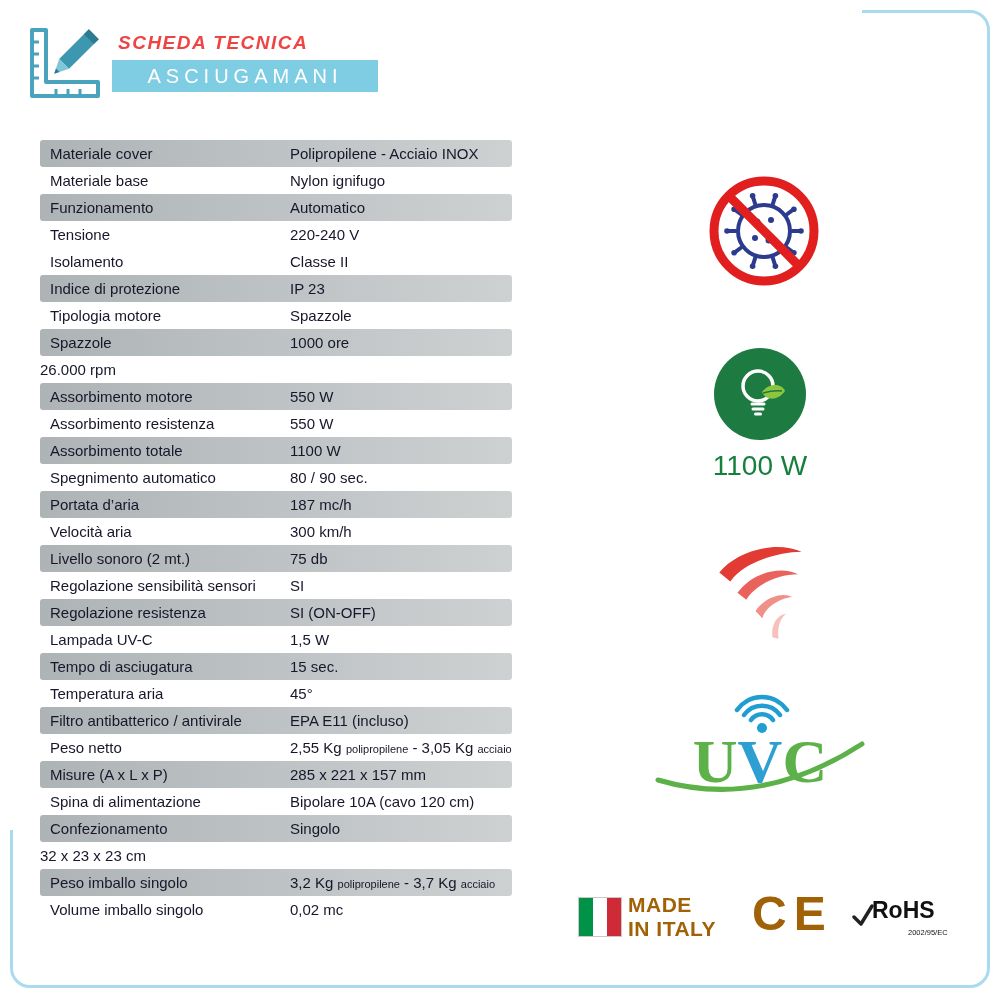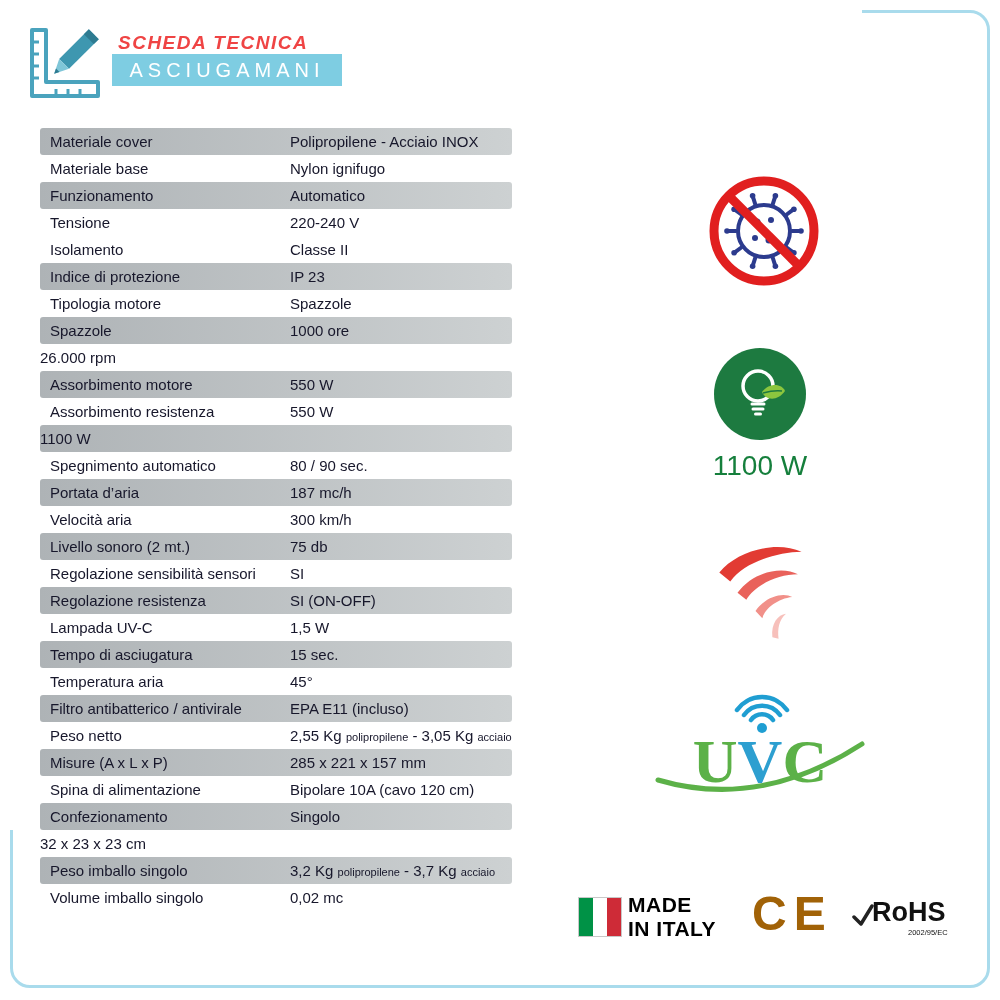--- a/index.html
+++ b/index.html
@@ -11,26 +11,26 @@
   .mask { position:absolute; background:#ffffff; }
   .mask-top  { left:0; top:0; width:862px; height:30px; }
   .mask-left { left:0; top:30px; width:30px; height:800px; }
 
   
   .header { position:absolute; left:26px; top:24px; display:flex; align-items:flex-start; }
   .hicon { width:76px; height:76px; flex:none; }
   .htexts { margin-left:10px; padding-top:8px; }
   .htitle { font-style:italic; font-weight:600; font-size:19px; letter-spacing:1.5px;
             color:#ef4444; padding-left:6px; }
-  .hbadge { width:230px; height:32px; background:#7ecde2; color:#ffffff;
+  .hbadge { margin-top:6px; width:266px; height:32px; background:#7ecde2; color:#ffffff;
             display:flex; align-items:center; justify-content:center;
             font-size:20px; letter-spacing:5px; font-weight:400; }
 
   
-  .spec-table { position:absolute; left:40px; top:128px; width:472px; }
+  .spec-table { position:absolute; left:40px; top:140px; width:472px; }
   .row { height:27px; display:flex; align-items:center; font-size:15px; color:#17172b;
          white-space:nowrap; }
   .row.shade { background:linear-gradient(90deg,#aeb3b6,#cdd1d2); border-radius:3px; }
   .row .lbl { box-sizing:border-box; width:250px; padding-left:10px; flex:none; }
   .row .val { flex:1; }
   .val .small-txt { font-size:11px; }
 
   
   .novirus { position:absolute; left:705px; top:172px; }
   .bulb    { position:absolute; left:712px; top:346px; }
@@ -45,25 +45,25 @@
   .uvc-text .v { color:#2d9fd0; }
   .uvc-text .c { color:#5cb148; }
   .uvc-swoosh { position:absolute; left:648px; top:718px; pointer-events:none; }
 
   
   .flag { position:absolute; left:578px; top:897px; width:44px; height:40px;
           display:flex; border:1px solid #c8c8c8; box-sizing:border-box; }
   .flag div { flex:1; }
   .flag .g { background:#009246; } .flag .w { background:#ffffff; } .flag .r { background:#ce2b37; }
   .made { position:absolute; left:628px; top:893px; font-weight:800; font-size:21px;
-          line-height:24px; color:#000000; letter-spacing:0.5px; }
+          line-height:24px; color:#a16207; letter-spacing:0.5px; }
   .ce   { position:absolute; left:752px; top:886px; font-size:48px; font-weight:700;
           letter-spacing:7px; color:#a16207; }
   .rohs-check { position:absolute; left:852px; top:904px; }
-  .rohs-text  { position:absolute; left:872px; top:897px; font-size:27px; font-weight:700;
+  .rohs-text  { position:absolute; left:872px; top:897px; font-size:23px; font-weight:700;
                 color:#111111; }
   .rohs-sub   { position:absolute; left:908px; top:928px; font-size:7.5px; color:#111111; }
 </style>
 </head>
 <body>
 
 <div class="page">
 
   <div class="frame"></div>
   <div class="mask mask-top"></div>
@@ -134,20 +134,21 @@
       </div>
       <div class="row shade">
         <span class="lbl">Assorbimento motore</span>
         <span class="val"><span>550 W</span></span>
       </div>
       <div class="row">
         <span class="lbl">Assorbimento resistenza</span>
         <span class="val"><span>550 W</span></span>
       </div>
       <div class="row shade">
+        <span class="lbl">Assorbimento totale</span>
         <span class="val"><span>1100 W</span></span>
       </div>
       <div class="row">
         <span class="lbl">Spegnimento automatico</span>
         <span class="val"><span>80 / 90 sec.</span></span>
       </div>
       <div class="row shade">
         <span class="lbl">Portata d’aria</span>
         <span class="val"><span>187 mc/h</span></span>
       </div>

